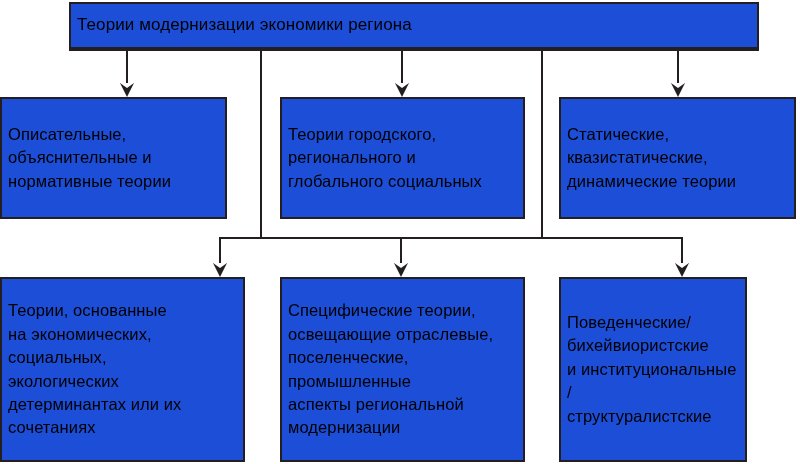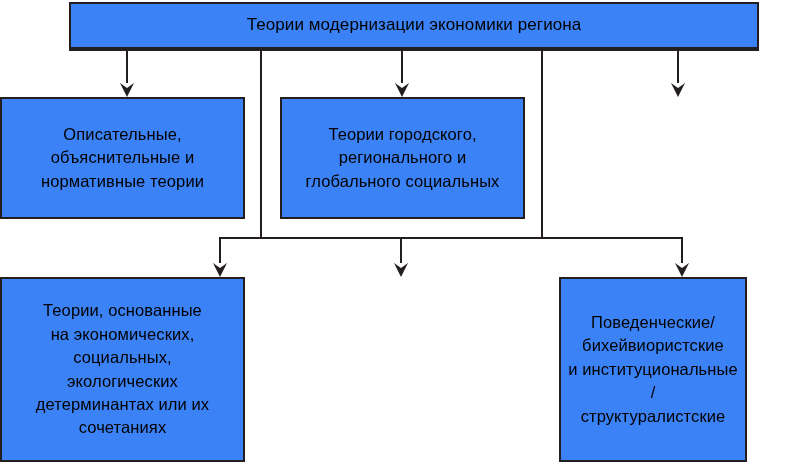--- a/index.html
+++ b/index.html
@@ -14,25 +14,24 @@
     position: relative;
     width: 800px;
     height: 464px;
     background: #ffffff;
     overflow: hidden;
   }
   .node-box {
     position: absolute;
     box-sizing: border-box;
     border: 2px solid #231f20;
-    background: #3b82f6;
+    background: #1d4ed8;
     display: flex;
     align-items: center;
     justify-content: center;
-    text-align: center;
   }
   .node-label {
     display: block;
     width: 100%;
     padding: 0 6px;
     box-sizing: border-box;
     color: #000000;
     font-size: 16.5px;
     line-height: 1.42;
     white-space: pre-line;
@@ -47,21 +46,21 @@
   }
   #node-root .node-label {
     font-size: 17px;
     line-height: 1.2;
   }
   
   .row2 {
     top: 97px;
     height: 122px;
   }
-  #node-descriptive { left: 0px;   width: 245px; }
+  #node-descriptive { left: 0px;   width: 227px; }
   #node-location    { left: 280px; width: 245px; }
   #node-static      { left: 559px; width: 237px; }
 
   
   .row3 {
     top: 277px;
     height: 185px;
   }
   #node-determinants { left: 0px;   width: 245px; }
   #node-specific     { left: 280px; width: 245px; }
@@ -125,20 +124,25 @@
 объяснительные и
 нормативные теории</span>
   </div>
 
   <div class="node-box row2" id="node-location">
     <span class="node-label">Теории городского,
 регионального и
 глобального социальных</span>
   </div>
 
+  <div class="node-box row2" id="node-static">
+    <span class="node-label">Статические,
+квазистатические,
+динамические теории</span>
+  </div>
 
   <div class="conn conn-h" style="left:219px; top:237px; width:464px;"></div>
 
   <div class="conn conn-v" style="left:219px; top:237px; height:30px;"></div>
   <div class="arrow-head" style="left:213px; top:263px;"></div>
   <div class="arrow-notch" style="left:213px; top:263px;"></div>
 
   <div class="conn conn-v" style="left:400px; top:237px; height:30px;"></div>
   <div class="arrow-head" style="left:394px; top:263px;"></div>
   <div class="arrow-notch" style="left:394px; top:263px;"></div>
@@ -149,20 +153,28 @@
 
   <div class="node-box row3" id="node-determinants">
     <span class="node-label">Теории, основанные
 на экономических,
 социальных,
 экологических
 детерминантах или их
 сочетаниях</span>
   </div>
 
+  <div class="node-box row3" id="node-specific">
+    <span class="node-label">Специфические теории,
+освещающие отраслевые,
+поселенческие,
+промышленные
+аспекты региональной
+модернизации</span>
+  </div>
 
   <div class="node-box row3" id="node-behavioral">
     <span class="node-label">Поведенческие/
 бихейвиористские
 и институциональные /
 структуралистские</span>
   </div>
 
 </div>
 

